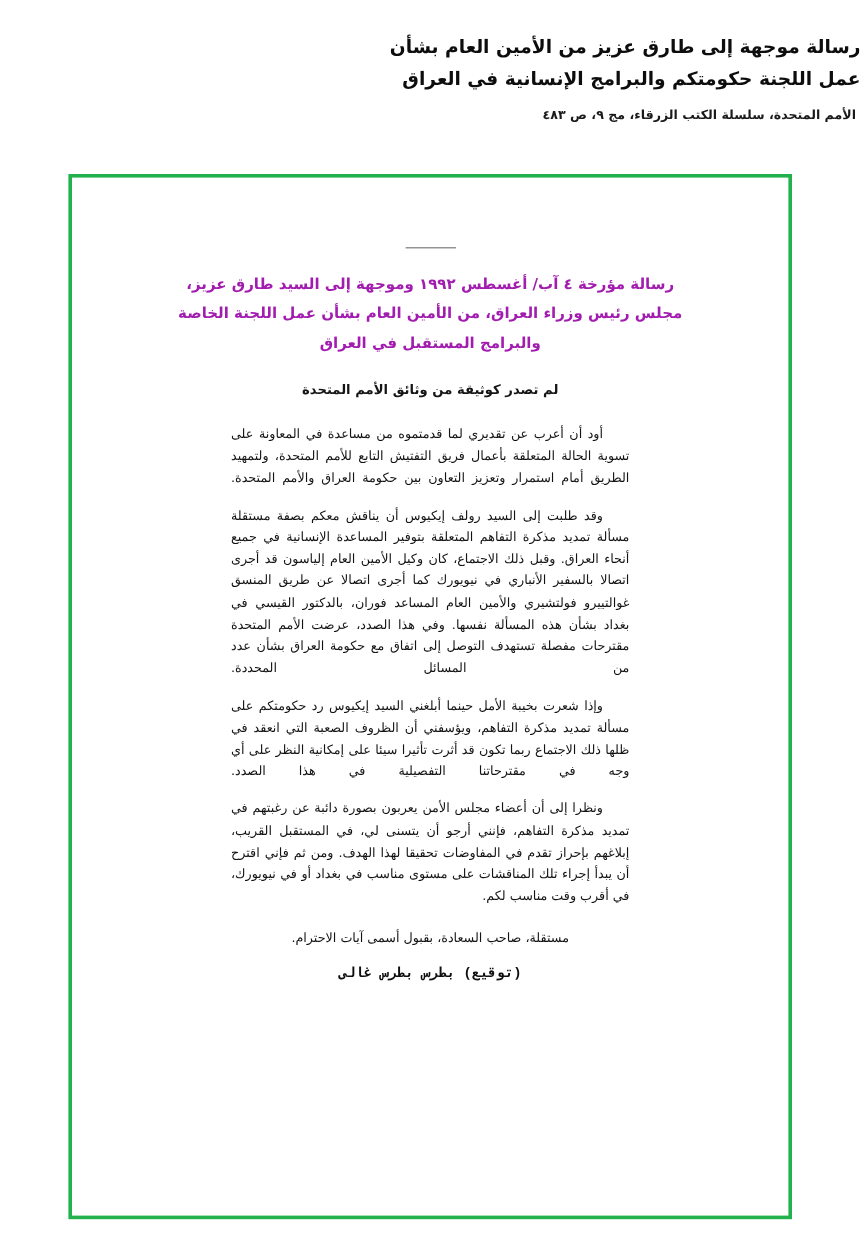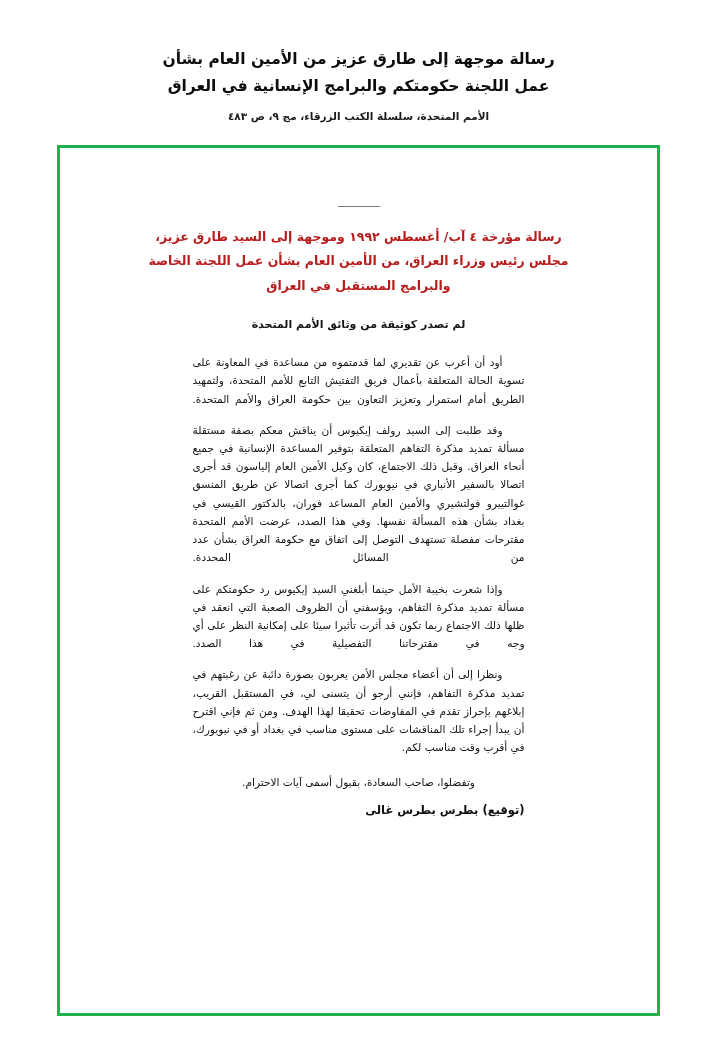--- a/index.html
+++ b/index.html
@@ -18,22 +18,22 @@
 
   .page {
     width: 717px;
     height: 1043px;
     position: relative;
     box-sizing: border-box;
   }
 
   
   .doc-header {
-    text-align: center;
-    padding-top: 46px;
+    text-align: right;
+    padding-top: 26px;
   }
   .doc-header .title-line {
     font-size: 15.5px;
     font-weight: bold;
     line-height: 1.75;
     letter-spacing: 0px;
     color: #0d0d0d;
     direction: rtl;
   }
   .doc-header .source-line {
@@ -73,21 +73,21 @@
     margin: 0 auto 18px auto;
   }
 
   .letter-heading {
     direction: rtl;
     text-align: center;
     font-size: 12.5px;
     font-weight: bold;
     line-height: 1.95;
     letter-spacing: 0.4px;
-    color: #b91c1c;
+    color: #a21caf;
     margin: 0 6px 0 6px;
   }
 
   .subnote {
     direction: rtl;
     text-align: center;
     font-size: 11px;
     font-weight: bold;
     margin-top: 20px;
     color: #151515;
@@ -117,21 +117,23 @@
     font-size: 10.6px;
     line-height: 1.7;
     text-align: center;
     color: #131313;
   }
 
   .signature {
     margin: 12px 0 0 0;
     font-size: 11.5px;
     font-weight: bold;
+    text-align: center;
     color: #0e0e0e;
+    font-family: Liberation Mono, monospace;
   }
 </style>
 </head>
 <body>
 
 <div class="page">
 
   <div class="doc-header">
     <div class="title-line">رسالة موجهة إلى طارق عزيز من الأمين العام بشأن</div>
     <div class="title-line">عمل اللجنة حكومتكم والبرامج الإنسانية في العراق</div>
@@ -150,20 +152,20 @@
       </div>
 
       <div class="subnote">لم تصدر كوثيقة من وثائق الأمم المتحدة</div>
 
       <div class="body-col">
         <p>أود أن أعرب عن تقديري لما قدمتموه من مساعدة في المعاونة على تسوية الحالة المتعلقة بأعمال فريق التفتيش التابع للأمم المتحدة، ولتمهيد الطريق أمام استمرار وتعزيز التعاون بين حكومة العراق والأمم المتحدة.</p>
         <p>وقد طلبت إلى السيد رولف إيكيوس أن يناقش معكم بصفة مستقلة مسألة تمديد مذكرة التفاهم المتعلقة بتوفير المساعدة الإنسانية في جميع أنحاء العراق. وقبل ذلك الاجتماع، كان وكيل الأمين العام إلياسون قد أجرى اتصالا بالسفير الأنباري في نيويورك كما أجرى اتصالا عن طريق المنسق غوالتييرو فولتشيري والأمين العام المساعد فوران، بالدكتور القيسي في بغداد بشأن هذه المسألة نفسها. وفي هذا الصدد، عرضت الأمم المتحدة مقترحات مفصلة تستهدف التوصل إلى اتفاق مع حكومة العراق بشأن عدد من المسائل المحددة.</p>
         <p>وإذا شعرت بخيبة الأمل حينما أبلغني السيد إيكيوس رد حكومتكم على مسألة تمديد مذكرة التفاهم، ويؤسفني أن الظروف الصعبة التي انعقد في ظلها ذلك الاجتماع ربما تكون قد أثرت تأثيرا سيئا على إمكانية النظر على أي وجه في مقترحاتنا التفصيلية في هذا الصدد.</p>
         <p class="last-left">ونظرا إلى أن أعضاء مجلس الأمن يعربون بصورة دائبة عن رغبتهم في تمديد مذكرة التفاهم، فإنني أرجو أن يتسنى لي، في المستقبل القريب، إبلاغهم بإحراز تقدم في المفاوضات تحقيقا لهذا الهدف. ومن ثم فإني اقترح أن يبدأ إجراء تلك المناقشات على مستوى مناسب في بغداد أو في نيويورك، في أقرب وقت مناسب لكم.</p>
 
-        <div class="closing">وتفضلوا، صاحب السعادة، بقبول أسمى آيات الاحترام.</div>
+        <div class="closing">مستقلة، صاحب السعادة، بقبول أسمى آيات الاحترام.</div>
         <div class="signature">(توقيع) بطرس بطرس غالى</div>
       </div>
 
     </div>
   </div>
 
 </div>
 
 </body></html>

